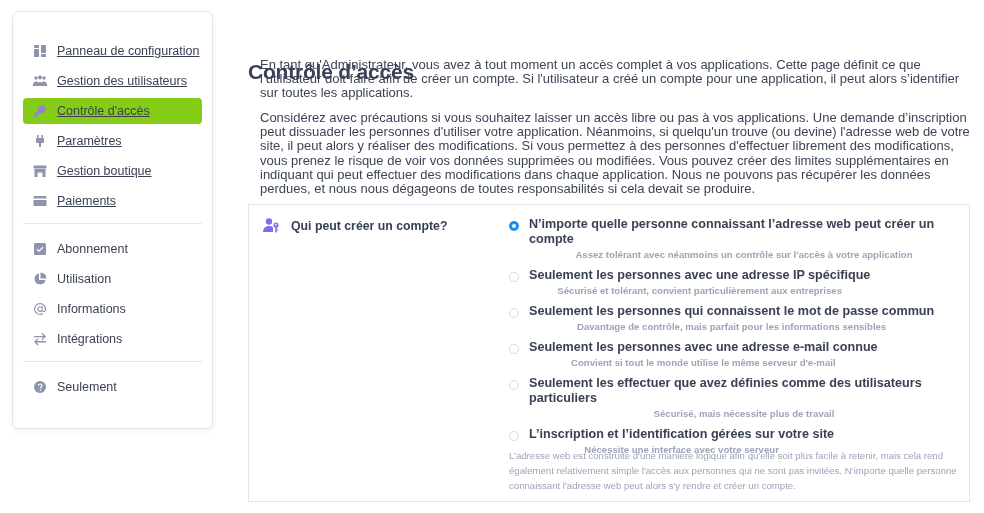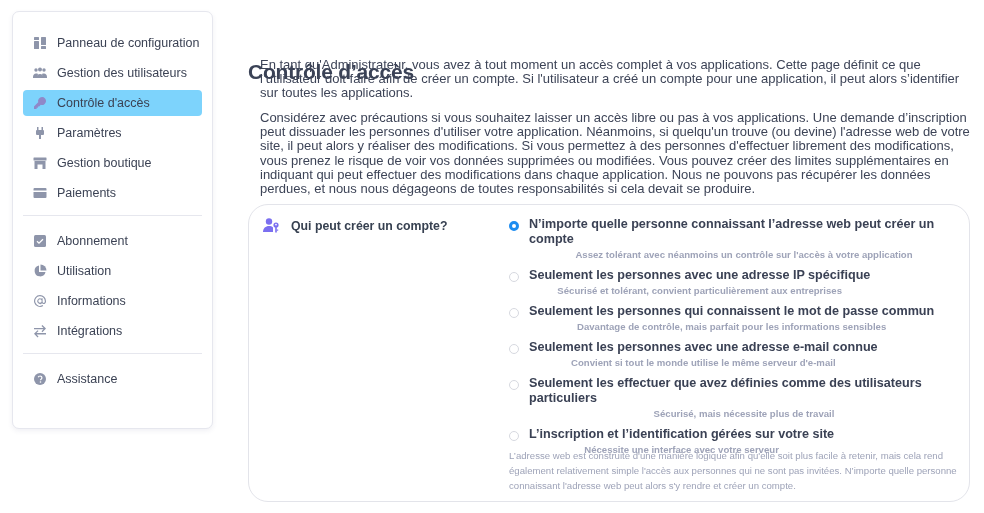--- a/index.html
+++ b/index.html
@@ -10,36 +10,36 @@
     position: absolute; left: 12px; top: 11px; width: 201px; height: 418px;
     background: #fff; border: 1px solid #e6e7ee; border-radius: 7px;
     box-shadow: 0 2px 5px rgba(60,60,110,0.08);
     padding: 10px 10px;
   }
   .nav-item {
     display: flex; align-items: center; height: 26px; margin-bottom: 4px;
     border-radius: 4px; padding-left: 10px; cursor: pointer;
     font-size: 12.5px; color: #3b4254;
   }
-  .nav-item.active { background: #7dd3fc; }
+  .nav-item.active { background: #84cc16; }
   .nav-item .ico { width: 14px; height: 14px; margin-right: 10px; display: inline-flex; align-items: center; justify-content: center; }
   .nav-item .ico svg { width: 14px; height: 14px; fill: #8e95aa; }
   .nav-item.active .ico svg { fill: #8f88c8; }
   .divider { height: 1px; background: #e6e7ee; margin: 9px 0 12px 0; }
-  .group1 { margin-top: 8px; }
+  .group1 { margin-top: 16px; text-decoration: underline; }
 
   .main { position: absolute; left: 248px; top: 0; width: 722px; }
   .page-title { position: absolute; top: 12px; left: 0; font-size: 21px; font-weight: bold; color: #3a4256; letter-spacing: -0.2px; margin-top: 48px; }
   .para { position: absolute; left: 12px; width: 720px; font-size: 13px; line-height: 14.2px; color: #3d4457; }
   .p1 { top: 58px; }
   .p2 { top: 111px; }
 
   .card {
     position: absolute; left: 0; top: 204px; width: 722px; height: 298px;
-    border: 1px solid #e3e4ea; border-radius: 20px; background: #fff;
+    border: 1px solid #e3e4ea; border-radius: 0; background: #fff;
   }
   .card-head { position: absolute; left: 14px; top: 12px; display: flex; align-items: center; }
   .card-head svg { width: 17px; height: 17px; margin-right: 11px; }
   .card-title { font-size: 12.3px; font-weight: bold; color: #374151; }
 
   .options { position: absolute; left: 260px; top: 12px; width: 450px; }
   .opt { display: flex; cursor: pointer; font-weight: bold; }
   .radio { width: 10px; height: 10px; border-radius: 50%; border: 1px solid #d7d9e0; margin-top: 4px; margin-right: 10px; flex-shrink: 0; background: #fff; }
   .radio.checked { border: 3px solid #1d8cf0; background: #fff; }
   .opt-label { font-size: 12.6px; color: #3a4154; line-height: 15px; }
@@ -154,21 +154,21 @@
   <div class="divider"></div>
 
   <div class="nav-item">
     <span class="ico">
         <svg viewBox="0 0 14 14">
           <circle cx="7" cy="7" r="6"></circle>
           <path d="M5.2 5.3A1.9 1.9 0 0 1 7 4a1.8 1.8 0 0 1 1.9 1.7c0 1.3-1.4 1.4-1.4 2.5" stroke="#fff" stroke-width="1.2" fill="none"></path>
           <circle cx="7.5" cy="10" r=".8" fill="#fff"></circle>
         </svg>
       </span>
-    <span>Assistance</span>
+    <span>Seulement</span>
   </div>
 </nav>
 
 <main class="main">
   <h1 class="page-title">Contrôle d’accès</h1>
   <p class="para p1">En tant qu'Administrateur, vous avez à tout moment un accès complet à vos applications. Cette page définit ce que l’utilisateur doit faire afin de créer un compte. Si l'utilisateur a créé un compte pour une application, il peut alors s’identifier sur toutes les applications.</p>
   <p class="para p2">Considérez avec précautions si vous souhaitez laisser un accès libre ou pas à vos applications. Une demande d’inscription peut dissuader les personnes d'utiliser votre application. Néanmoins, si quelqu'un trouve (ou devine) l'adresse web de votre site, il peut alors y réaliser des modifications. Si vous permettez à des personnes d'effectuer librement des modifications, vous prenez le risque de voir vos données supprimées ou modifiées. Vous pouvez créer des limites supplémentaires en indiquant qui peut effectuer des modifications dans chaque application. Nous ne pouvons pas récupérer les données perdues, et nous nous dégageons de toutes responsabilités si cela devait se produire.</p>
 
   <section class="card">
     <div class="card-head">

